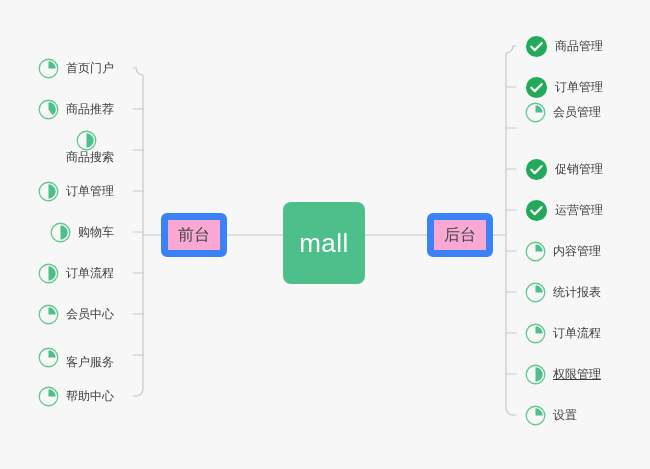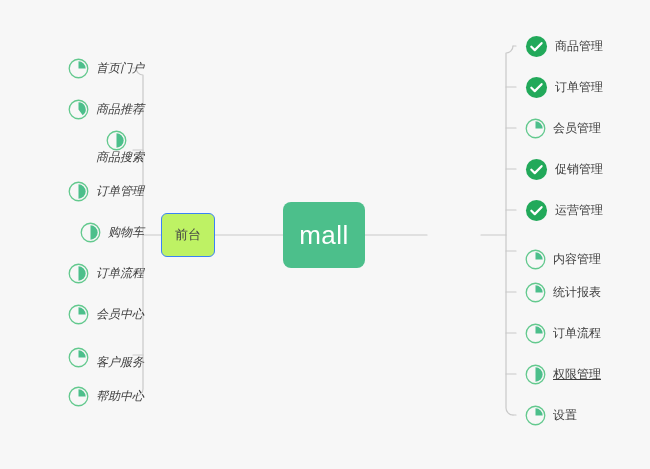--- a/index.html
+++ b/index.html
@@ -32,65 +32,64 @@
     height: 469px;
     pointer-events: none;
   }
 
   
   .center-node {
     position: absolute;
     left: 283px;
     top: 202px;
     width: 82px;
-    height: 66px;
+    height: 82px;
     background: #4cbf8b;
     border-radius: 8px;
     display: flex;
     align-items: center;
     justify-content: center;
     color: #ffffff;
     font-size: 26px;
     letter-spacing: 0.5px;
   }
 
   
   .branch-node {
     position: absolute;
     height: 44px;
     min-width: 54px;
-    background: #bef264;
-    border: 1px solid #3b82f6;
+    background: #f9a8d4;
+    border: 7px solid #3b82f6;
     border-radius: 6px;
     display: flex;
     align-items: center;
     justify-content: center;
     color: #444444;
-    font-size: 13px;
+    font-size: 16px;
     padding: 0 10px;
     box-sizing: border-box;
   }
   .branch-left  { left: 161px; top: 213px; }
   .branch-right { left: 427px; top: 213px; }
 
   
   .leaf {
     position: absolute;
     height: 26px;
     display: flex;
     align-items: center;
     font-size: 12px;
     color: #3d3d3d;
     white-space: nowrap;
   }
   .leaf-left {
-    right: 506px;          
+    right: 536px;          
     flex-direction: row;
     justify-content: flex-end;
-    font-style: italic;
   }
   .leaf-right {
     left: 525px;
     flex-direction: row;
   }
   .leaf-label { line-height: 1; }
   .leaf-left  .leaf-label { margin-left: 7px; }
   .leaf-right .leaf-label { margin-left: 7px; }
 
   .status-icon {
@@ -144,20 +143,23 @@
       </g>
   </svg>
 
   <div class="center-node">
     <span>mall</span>
   </div>
 
   <div class="branch-node branch-left">
     <span>前台</span>
   </div>
+  <div class="branch-node branch-right">
+    <span>后台</span>
+  </div>
 
   <div id="leaf-layer">
       <div class="leaf leaf-left" style="top: 55px;">
         <span style="display: flex; align-items: center;">
           <svg class="status-icon" viewBox="0 0 24 24">
             <circle cx="12" cy="12" r="10.6" fill="none" stroke="#63c98e" stroke-width="1.5"></circle>
             <path d="M 12 12 L 12 3.8000000000000007 A 8.2 8.2 0 0 1 20.2 12 Z" fill="#4cbf8b"></path>
           </svg>
         </span>
         <span class="leaf-label">首页门户</span>
@@ -245,21 +247,21 @@
       </div>
       <div class="leaf leaf-right" style="top: 74px;">
         <span style="display: flex; align-items: center;">
           <svg class="status-icon big" viewBox="0 0 24 24">
             <circle cx="12" cy="12" r="11" fill="#22a95a"></circle>
             <path d="M6.6 12.3 L10.2 15.8 L17.3 8.5" fill="none" stroke="#ffffff" stroke-width="2.3" stroke-linecap="round" stroke-linejoin="round"></path>
           </svg>
         </span>
         <span class="leaf-label">订单管理</span>
       </div>
-      <div class="leaf leaf-right" style="top: 115px;">
+      <div class="leaf leaf-right" style="top: 99px;">
         <span style="display: flex; align-items: center;">
           <svg class="status-icon" viewBox="0 0 24 24">
             <circle cx="12" cy="12" r="10.6" fill="none" stroke="#63c98e" stroke-width="1.5"></circle>
             <path d="M 12 12 L 12 3.8000000000000007 A 8.2 8.2 0 0 1 20.2 12 Z" fill="#4cbf8b"></path>
           </svg>
         </span>
         <span class="leaf-label">会员管理</span>
       </div>
       <div class="leaf leaf-right" style="top: 156px;">
         <span style="display: flex; align-items: center;">
@@ -272,21 +274,21 @@
       </div>
       <div class="leaf leaf-right" style="top: 197px;">
         <span style="display: flex; align-items: center;">
           <svg class="status-icon big" viewBox="0 0 24 24">
             <circle cx="12" cy="12" r="11" fill="#22a95a"></circle>
             <path d="M6.6 12.3 L10.2 15.8 L17.3 8.5" fill="none" stroke="#ffffff" stroke-width="2.3" stroke-linecap="round" stroke-linejoin="round"></path>
           </svg>
         </span>
         <span class="leaf-label">运营管理</span>
       </div>
-      <div class="leaf leaf-right" style="top: 246px;">
+      <div class="leaf leaf-right" style="top: 238px;">
         <span style="display: flex; align-items: center;">
           <svg class="status-icon" viewBox="0 0 24 24">
             <circle cx="12" cy="12" r="10.6" fill="none" stroke="#63c98e" stroke-width="1.5"></circle>
             <path d="M 12 12 L 12 3.8000000000000007 A 8.2 8.2 0 0 1 20.2 12 Z" fill="#4cbf8b"></path>
           </svg>
         </span>
         <span class="leaf-label">内容管理</span>
       </div>
       <div class="leaf leaf-right" style="top: 279px;">
         <span style="display: flex; align-items: center;">

